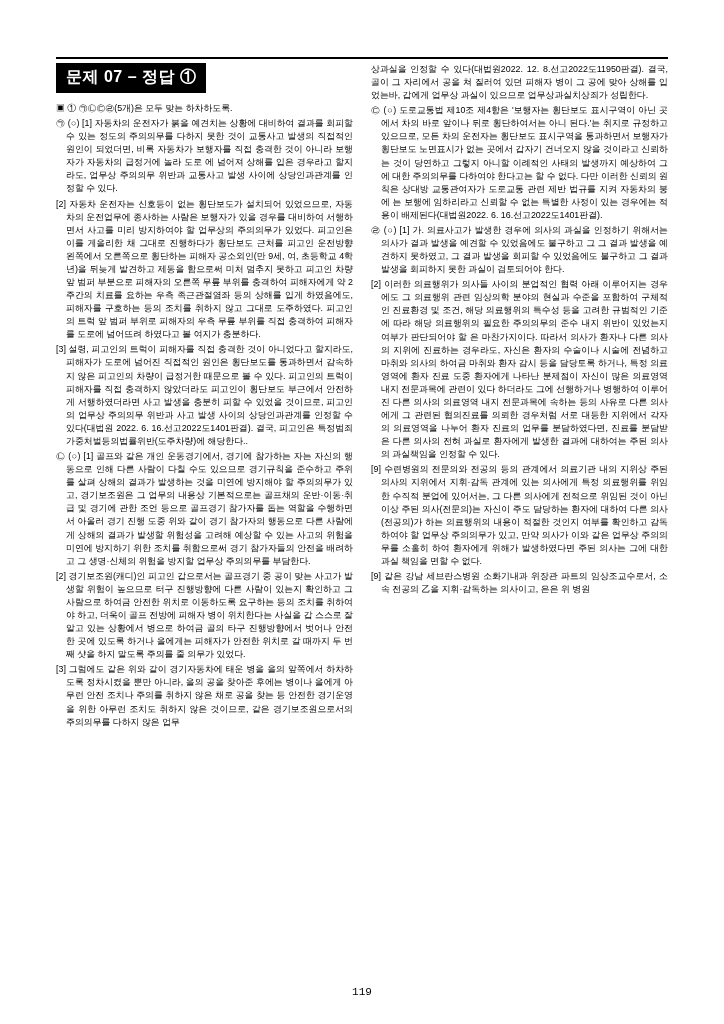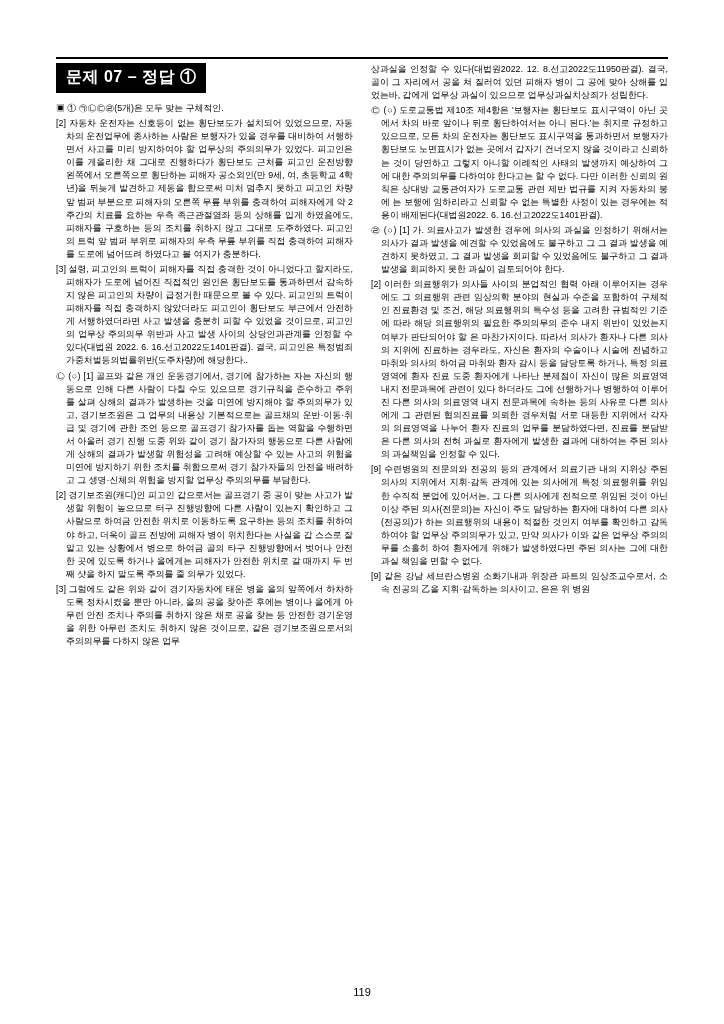--- a/index.html
+++ b/index.html
@@ -59,35 +59,36 @@
     padding-left: 10px;
     text-indent: -10px;
   }
   .pagenum {
     position: absolute;
     left: 0;
     right: 0;
     bottom: 26px;
     text-align: center;
     font-size: 11px;
-    font-family: Liberation Sans, sans-serif;
+    font-family: Liberation Mono, monospace;
   }
 </style>
 </head>
 <body>
 
 <div class="page">
   <div class="rule-top"></div>
 
   <div class="cols">
 
     <div class="col">
       <div class="title-bar">문제 07 – 정답 ①</div>
 
-      <p>▣ ① ㉠㉡㉢㉣(5개)은 모두 맞는 구체적인.</p>
+      <p>▣ ① ㉠㉡㉢㉣(5개)은 모두 맞는 하차하도록.</p>
+      <p class="hang">㉠ (○) [1] 자동차의 운전자가 붉을 예견치는 상황에 대비하여 결과를 회피할 수 있는 정도의 주의의무를 다하지 못한 것이 교통사고 발생의 직접적인 원인이 되었더면, 비록 자동차가 보행자를 직접 충격한 것이 아니라 보행자가 자동차의 급정거에 놀라 도로 에 넘어져 상해를 입은 경우라고 할지라도, 업무상 주의의무 위반과 교통사고 발생 사이에 상당인과관계를 인정할 수 있다.</p>
       <p class="hang">[2] 자동차 운전자는 신호등이 없는 횡단보도가 설치되어 있었으므로, 자동차의 운전업무에 종사하는 사람은 보행자가 있을 경우를 대비하여 서행하면서 사고를 미리 방지하여야 할 업무상의 주의의무가 있었다. 피고인은 이를 게을리한 채 그대로 진행하다가 횡단보도 근처를 피고인 운전방향 왼쪽에서 오른쪽으로 횡단하는 피해자 공소외인(만 9세, 여, 초등학교 4학년)을 뒤늦게 발견하고 제동을 함으로써 미처 멈추지 못하고 피고인 차량 앞 범퍼 부분으로 피해자의 오른쪽 무릎 부위를 충격하여 피해자에게 약 2주간의 치료를 요하는 우측 족근관절염좌 등의 상해를 입게 하였음에도, 피해자를 구호하는 등의 조치를 취하지 않고 그대로 도주하였다. 피고인의 트럭 앞 범퍼 부위로 피해자의 우측 무릎 부위를 직접 충격하여 피해자를 도로에 넘어뜨려 하였다고 볼 여지가 충분하다.</p>
       <p class="hang">[3] 설령, 피고인의 트럭이 피해자를 직접 충격한 것이 아니었다고 할지라도, 피해자가 도로에 넘어진 직접적인 원인은 횡단보도를 통과하면서 감속하지 않은 피고인의 차량이 급정거한 때문으로 볼 수 있다. 피고인의 트럭이 피해자를 직접 충격하지 않았더라도 피고인이 횡단보도 부근에서 안전하게 서행하였더라면 사고 발생을 충분히 피할 수 있었을 것이므로, 피고인의 업무상 주의의무 위반과 사고 발생 사이의 상당인과관계를 인정할 수 있다(대법원 2022. 6. 16.선고2022도1401판결). 결국, 피고인은 특정범죄가중처벌등의법률위반(도주차량)에 해당한다..</p>
       <p class="hang">㉡ (○) [1] 골프와 같은 개인 운동경기에서, 경기에 참가하는 자는 자신의 행동으로 인해 다른 사람이 다칠 수도 있으므로 경기규칙을 준수하고 주위를 살펴 상해의 결과가 발생하는 것을 미연에 방지해야 할 주의의무가 있고, 경기보조원은 그 업무의 내용상 기본적으로는 골프채의 운반·이동·취급 및 경기에 관한 조언 등으로 골프경기 참가자를 돕는 역할을 수행하면서 아울러 경기 진행 도중 위와 같이 경기 참가자의 행동으로 다른 사람에게 상해의 결과가 발생할 위험성을 고려해 예상할 수 있는 사고의 위험을 미연에 방지하기 위한 조치를 취함으로써 경기 참가자들의 안전을 배려하고 그 생명·신체의 위험을 방지할 업무상 주의의무를 부담한다.</p>
       <p class="hang">[2] 경기보조원(캐디)인 피고인 갑으로서는 골프경기 중 공이 맞는 사고가 발생할 위험이 높으므로 터구 진행방향에 다른 사람이 있는지 확인하고 그 사람으로 하여금 안전한 위치로 이동하도록 요구하는 등의 조치를 취하여야 하고, 더욱이 골프 전방에 피해자 병이 위치한다는 사실을 갑 스스로 잘 알고 있는 상황에서 병으로 하여금 골의 타구 진행방향에서 벗어나 안전한 곳에 있도록 하거나 을에게는 피해자가 안전한 위치로 갈 때까지 두 번째 샷을 하지 말도록 주의를 줄 의무가 있었다.</p>
       <p class="hang">[3] 그럼에도 같은 위와 같이 경기자동차에 태운 병을 을의 앞쪽에서 하차하도록 정차시켰을 뿐만 아니라, 을의 공을 찾아준 후에는 병이나 을에게 아무런 안전 조치나 주의를 취하지 않은 채로 공을 찾는 등 안전한 경기운영을 위한 아무런 조치도 취하지 않은 것이므로, 같은 경기보조원으로서의 주의의무를 다하지 않은 업무</p>
     </div>
 
     <div class="col">
       <p>상과실을 인정할 수 있다(대법원2022. 12. 8.선고2022도11950판결). 결국, 골이 그 자리에서 공을 쳐 질러여 있던 피해자 병이 그 공에 맞아 상해를 입었는바, 갑에게 업무상 과실이 있으므로 업무상과실치상죄가 성립한다.</p>
       <p class="hang">㉢ (○) 도로교통법 제10조 제4항은 '보행자는 횡단보도 표시구역이 아닌 곳에서 차의 바로 앞이나 뒤로 횡단하여서는 아니 된다.'는 취지로 규정하고 있으므로, 모든 차의 운전자는 횡단보도 표시구역을 통과하면서 보행자가 횡단보도 노면표시가 없는 곳에서 갑자기 건너오지 않을 것이라고 신뢰하는 것이 당연하고 그렇지 아니할 이례적인 사태의 발생까지 예상하여 그에 대한 주의의무를 다하여야 한다고는 할 수 없다. 다만 이러한 신뢰의 원칙은 상대방 교통관여자가 도로교통 관련 제반 법규를 지켜 자동차의 붕에 는 보행에 임하리라고 신뢰할 수 없는 특별한 사정이 있는 경우에는 적용이 배제된다(대법원2022. 6. 16.선고2022도1401판결).</p>

